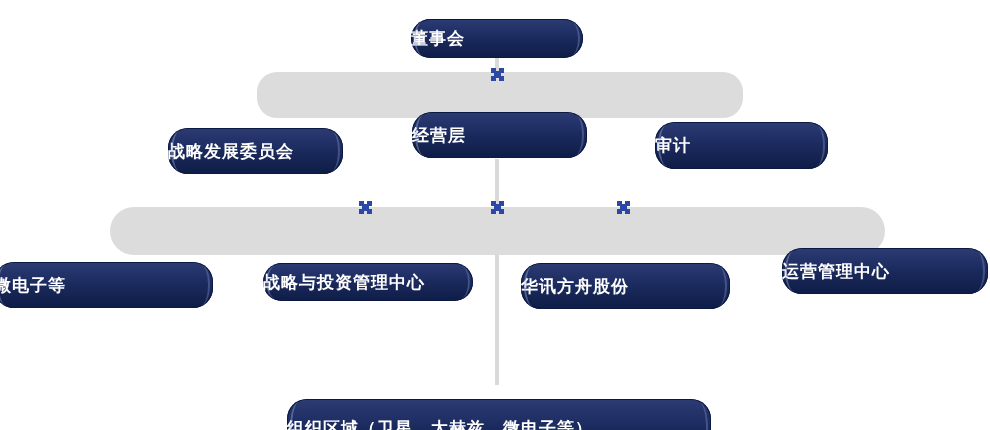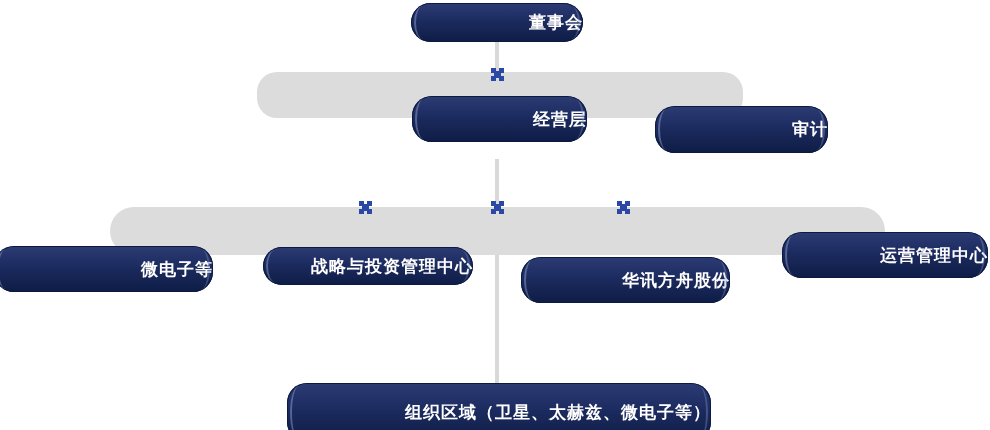--- a/index.html
+++ b/index.html
@@ -35,29 +35,30 @@
   .connector svg { display: block; }
   .conn-1 { left: 491px; top: 68px; }
   .conn-2 { left: 359px; top: 201px; }
   .conn-3 { left: 491px; top: 201px; }
   .conn-4 { left: 617px; top: 201px; }
   
   .node {
     position: absolute;
     display: flex;
     align-items: center;
-    justify-content: flex-end;
+    justify-content: flex-start;
     background: linear-gradient(180deg, #2c3c74 0%, #1d2c61 42%, #142350 75%, #0e1c47 100%);
     border-radius: 20px;
     box-shadow: inset 0 0 0 1px #0c1940, inset 0 1px 0 rgba(255,255,255,0.10);
     color: #ffffff;
     font-size: 17px;
     font-weight: 600;
     letter-spacing: 1px;
     white-space: nowrap;
+    margin-top: 16px;
   }
   .node::before {
     content: "";
     position: absolute;
     top: 3px; bottom: 3px; left: 3px;
     width: 16px;
     border-radius: 50%;
     border-left: 2px solid rgba(170,188,228,0.40);
   }
   .node::after {
@@ -67,21 +68,21 @@
     width: 16px;
     border-radius: 50%;
     border-right: 2px solid rgba(140,158,205,0.35);
   }
   .node-board                { left: 411px; top: 3px;   width: 172px; height: 39px; }
   .node-strategy-committee   { left: 168px; top: 112px; width: 175px; height: 46px; }
   .node-management           { left: 412px; top: 96px; width: 175px; height: 46px; }
   .node-audit                { left: 655px; top: 106px; width: 173px; height: 47px; }
   .node-functional-platform  { left: -6px;  top: 246px; width: 219px; height: 46px; }
   .node-strategy-investment  { left: 263px; top: 247px; width: 210px; height: 38px; }
-  .node-huaxun-ark           { left: 521px; top: 257px; width: 209px; height: 46px; }
+  .node-huaxun-ark           { left: 521px; top: 247px; width: 209px; height: 46px; }
   .node-operations           { left: 782px; top: 232px; width: 206px; height: 46px; }
   .node-org-region           { left: 287px; top: 383px; width: 424px; height: 59px; }
 </style>
 </head>
 <body>
 
 <div class="chart">
 
   <div class="vline vline-board"></div>
   <div class="vline vline-central"></div>
@@ -106,20 +107,23 @@
   </span>
   <span class="connector conn-4">
     <svg width="13" height="13" viewBox="0 0 13 13">
         <path fill="#2b49a4" fill-rule="evenodd" d="M0 0H13V13H0Z M5 0h3v3h-3Z M10 5h3v3h-3Z M5 10h3v3h-3Z M0 5h3v3h-3Z"></path>
       </svg>
   </span>
 
   <div class="node node-board">
     <span>董事会</span>
   </div>
+  <div class="node node-strategy-committee">
+    <span>战略发展委员会</span>
+  </div>
   <div class="node node-management">
     <span>经营层</span>
   </div>
   <div class="node node-audit">
     <span>审计</span>
   </div>
   <div class="node node-functional-platform">
     <span>微电子等</span>
   </div>
   <div class="node node-strategy-investment">

